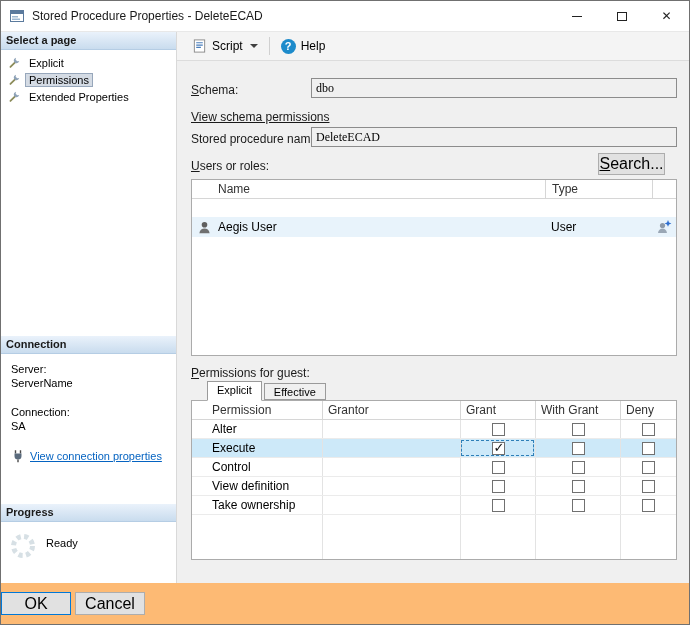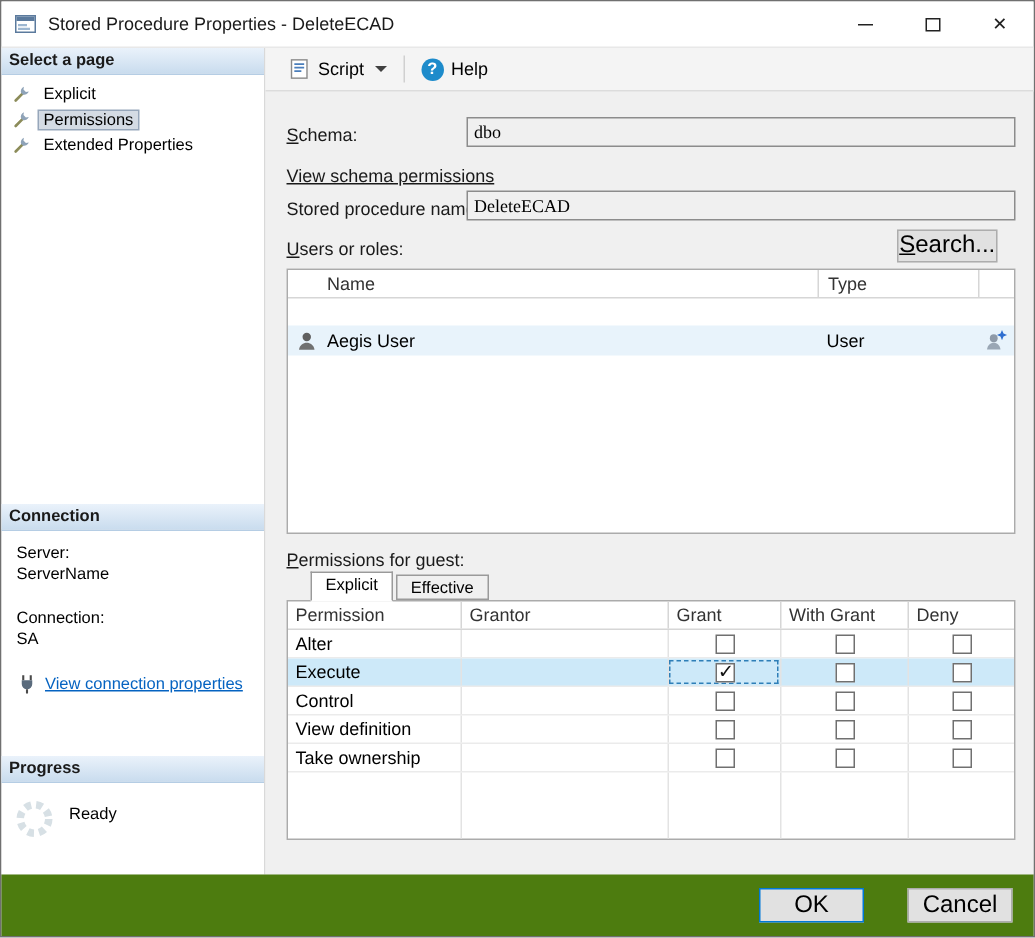--- a/index.html
+++ b/index.html
@@ -60,33 +60,33 @@
   .ut-row .c-type { width:107px; padding-left:6px; }
   .ut-row .c-spark { flex:1; display:flex; justify-content:center; }
   
   .tabs { position:absolute; left:30px; top:319px; height:20px; display:flex; align-items:flex-end; }
   .tab { font-size:11px; padding:2px 9px 2px 9px; border:1px solid #9a9a9a; background:#f0f0f0; height:17px; cursor:default; }
   .tab.active { background:#fff; height:20px; border-bottom:1px solid #fff; margin-bottom:-1px; z-index:2; position:relative; }
   .tab + .tab { margin-left:2px; }
   .perm-table { position:absolute; left:14px; top:339px; width:486px; height:160px; background:#fff; border:1px solid #ababab; display:flex; flex-direction:column; z-index:1; }
   .pt-header { flex:0 0 19px; display:flex; border-bottom:1px solid #d6d6d6; color:#333; }
   .pt-header > div { padding:2px 4px 0 5px; }
-  .col0 { width:115px; } .col1 { width:138px; } .col2 { width:75px; } .col3 { width:85px; } .col4 { flex:1; }
+  .col0 { width:115px;margin-left:15px; } .col1 { width:138px; } .col2 { width:75px; } .col3 { width:85px; } .col4 { flex:1; }
   .vline { border-left:1px solid #e3e3e3; }
   .pt-header .vline { border-left-color:#d6d6d6; }
   .prow { flex:0 0 19px; display:flex; border-bottom:1px solid #ebebeb; }
   .prow.hl { background:#cde9f9; }
   .pcell { display:flex; align-items:center; padding-left:5px; }
   .pcell.cbc { justify-content:center; padding-left:0; }
   .pcell.focus { outline:1px dashed #2e7fb8; outline-offset:-2px; }
   .pt-filler { flex:1; display:flex; }
   .cb { width:13px; height:13px; background:#fff; border:1px solid #707070; position:relative; display:inline-block; }
   .cb.checked::after { content:"\2713"; position:absolute; left:1px; top:-3px; font-size:13px; font-weight:bold; color:#111; }
   
-  .footer { flex:0 0 41px; background:#4d7c0f; display:flex; justify-content:flex-end; align-items:center; gap:29px; padding-right:14px; }
+  .footer { flex:0 0 41px; background:#fdba74; display:flex; justify-content:flex-start; align-items:center; gap:4px; padding-right:14px; }
   .footer .btn { width:70px; height:23px; }
   svg { display:block; }
 </style>
 </head>
 <body>
 
 <div class="window">
 
   <div class="titlebar">
     <span class="app-icon">

